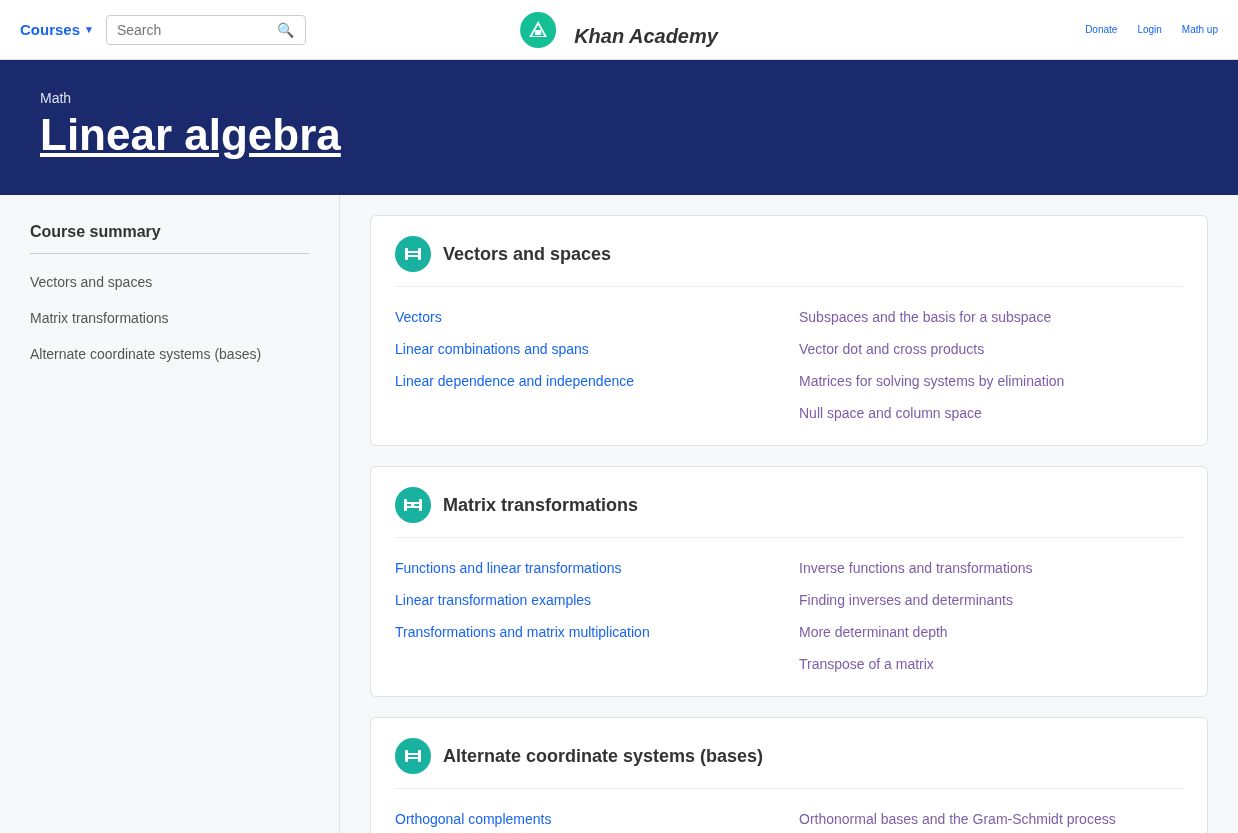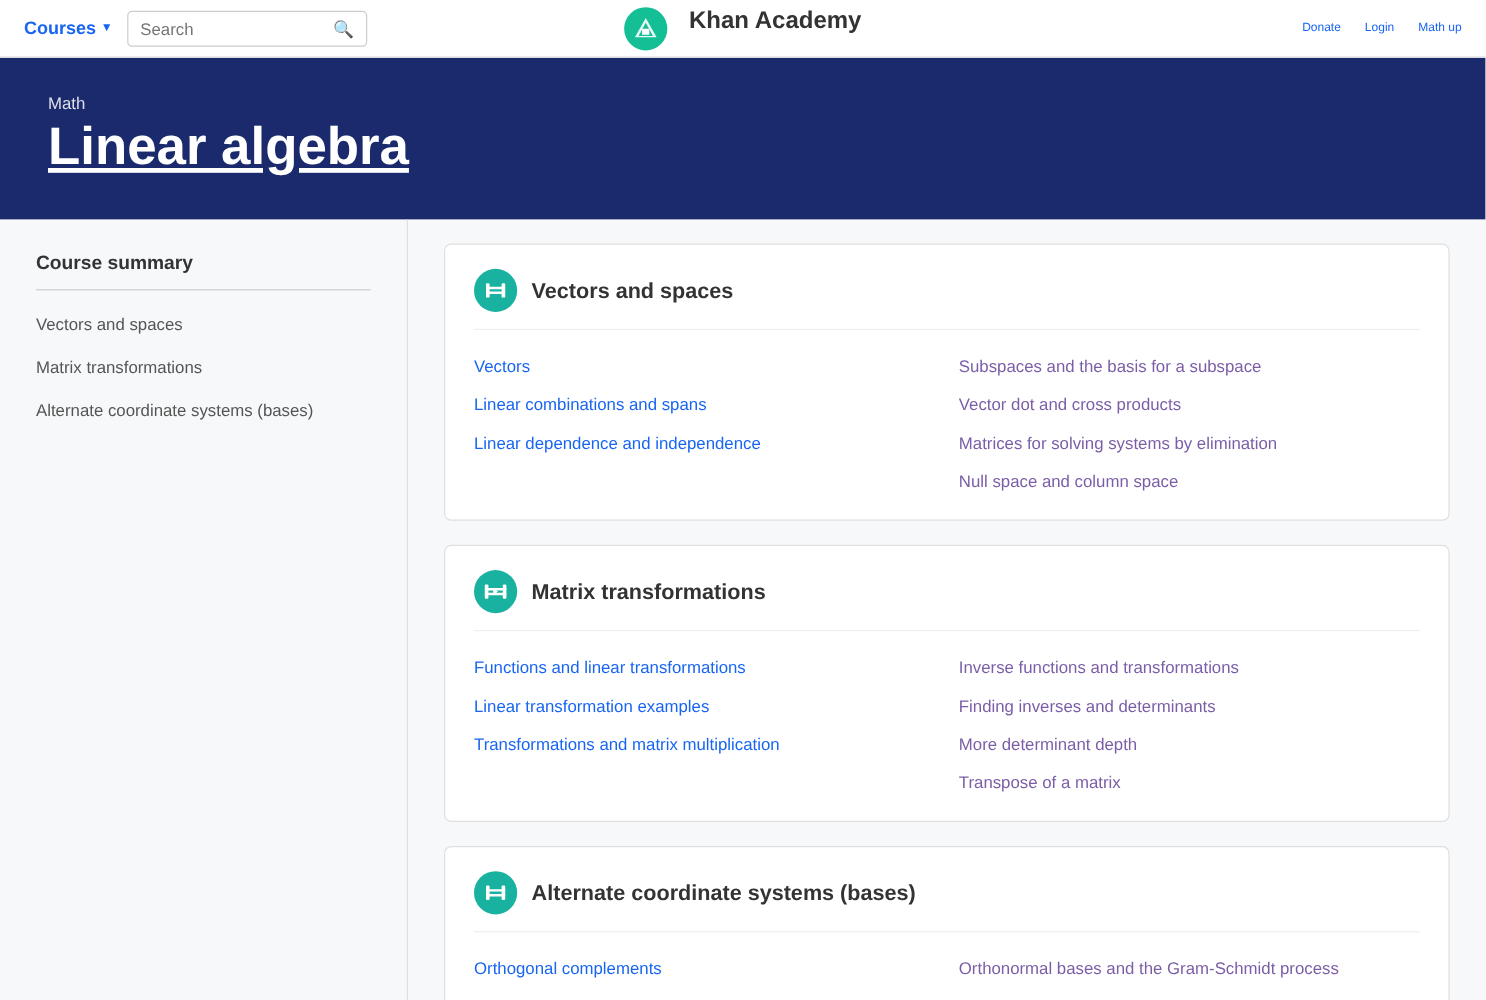--- a/index.html
+++ b/index.html
@@ -4,21 +4,21 @@
   <style>
     * { margin: 0; padding: 0; box-sizing: border-box; }
     body { font-family: 'Helvetica Neue', Helvetica, Arial, sans-serif; font-size: 14px; color: #333; background: #f7f8fa; }
 
     
     .navbar {
       display: flex;
       align-items: center;
       background: #fff;
       border-bottom: 1px solid #ddd;
-      height: 48px;
+      height: 60px;
       padding: 0 20px;
       position: relative;
       z-index: 10;
     }
     .navbar-left { display: flex; align-items: center; gap: 12px; }
     .courses-btn {
       display: flex; align-items: center; gap: 4px;
       color: #1865f2; font-weight: 600; font-size: 15px;
       background: none; border: none; cursor: pointer;
     }
@@ -29,21 +29,21 @@
       padding: 6px 10px; gap: 8px;
       width: 200px;
     }
     .search-box input {
       border: none; outline: none; font-size: 14px; color: #555; width: 100%;
     }
     .search-icon { color: #888; font-size: 14px; }
 
     .navbar-center {
       position: absolute; left: 50%; transform: translateX(-50%);
-      display: flex; align-items: flex-start; gap: 18px;
+      display: flex; align-items: flex-end; gap: 18px; font-style: italic;
     }
     .ka-logo {
       width: 36px; height: 36px;
       background: #14bf96;
       border-radius: 50%;
       display: flex; align-items: center; justify-content: center;
       color: #fff; font-weight: bold; font-size: 16px;
     }
     .ka-name { font-size: 20px; font-weight: 600; color: #333; }
 

